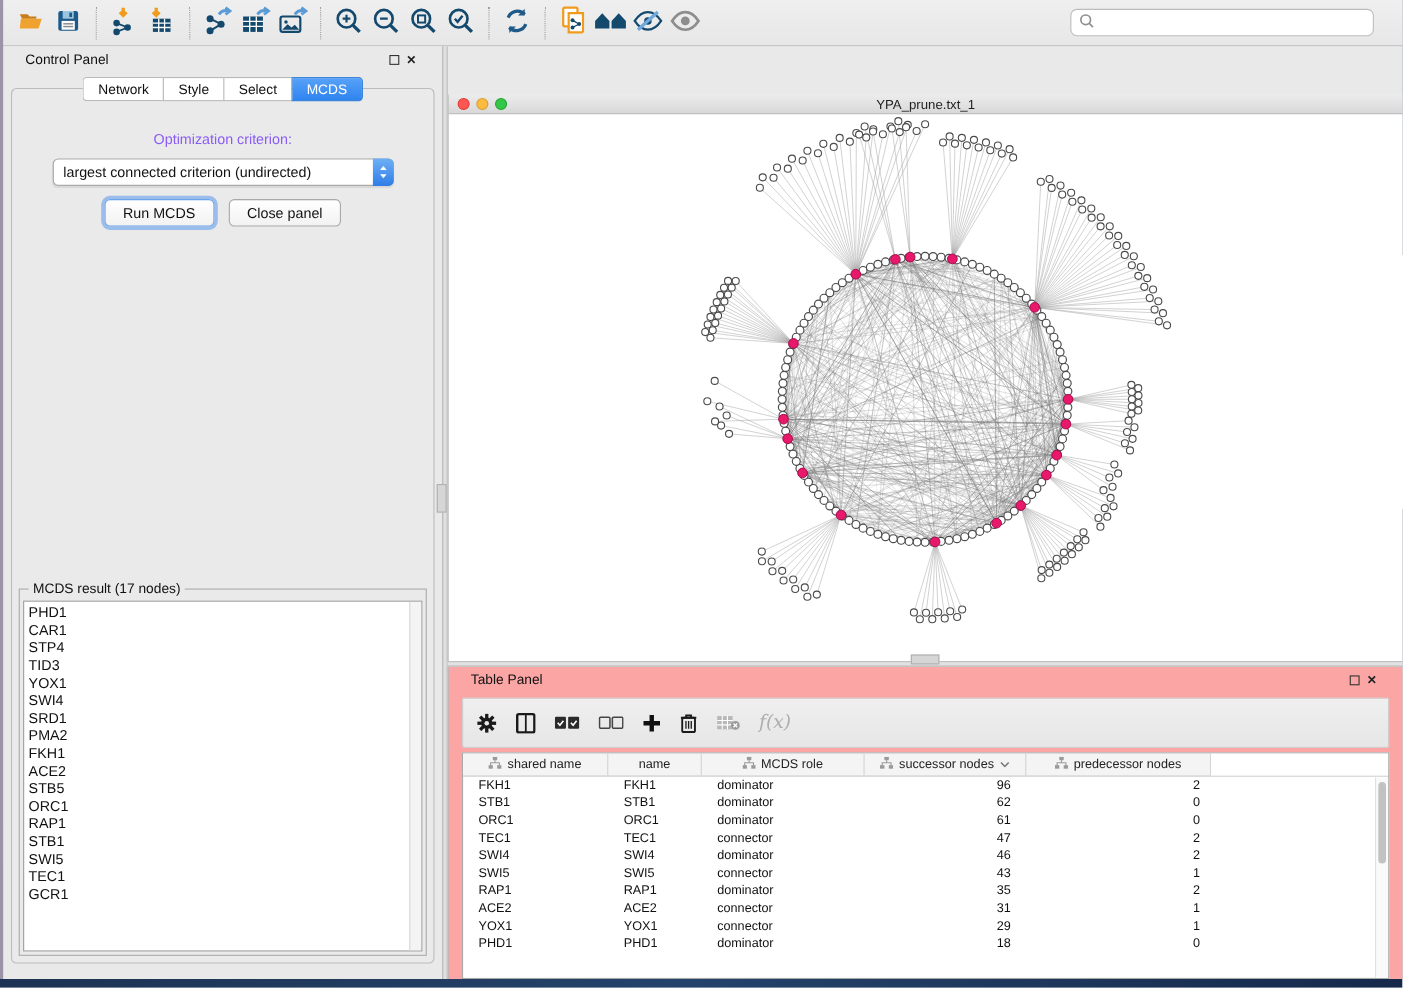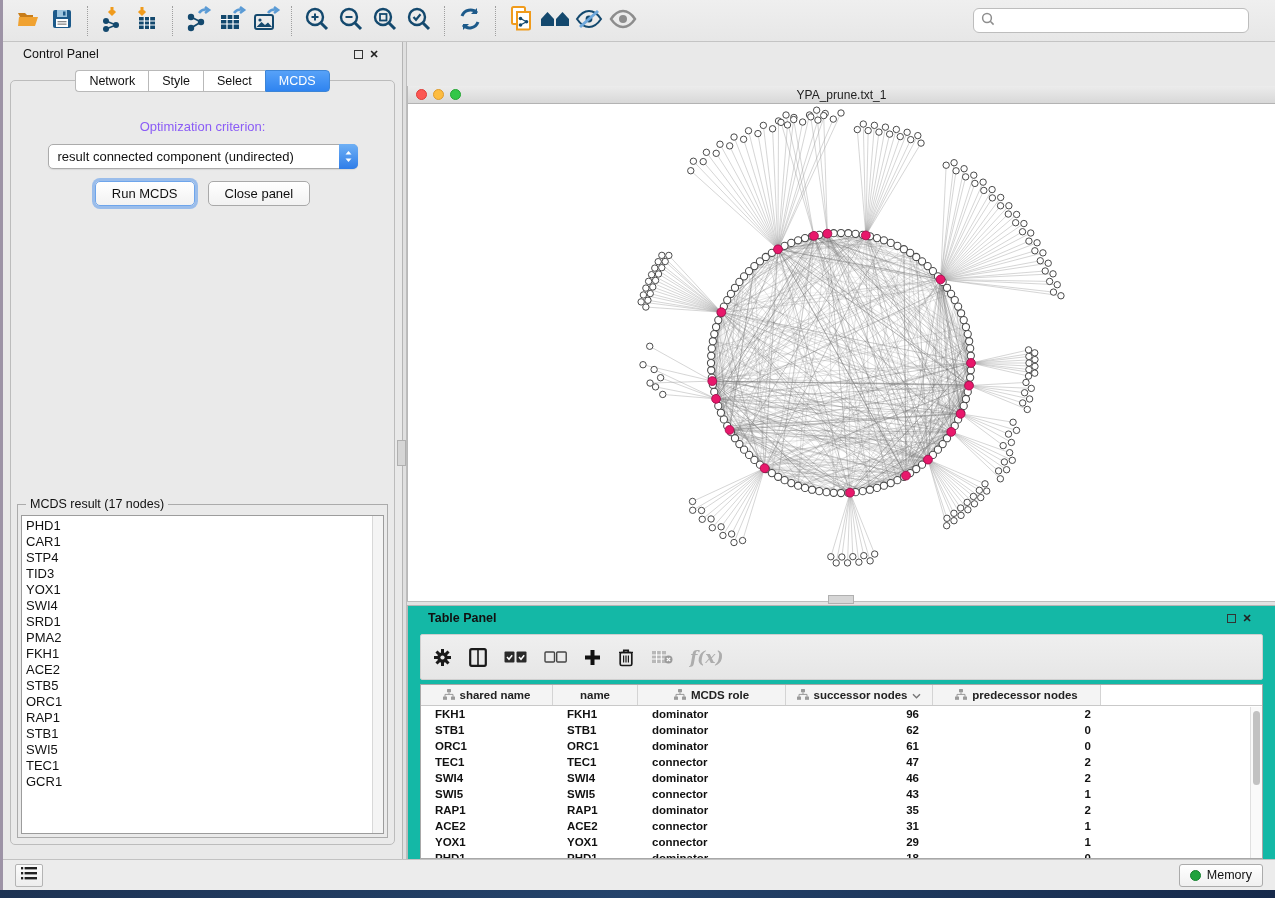--- a/index.html
+++ b/index.html
@@ -82,21 +82,21 @@
   .nettitle { position:absolute; left:0; right:0; text-align:center; font-size:12px; color:#222; }
   .canvas { flex:1; background:#fff; position:relative; }
   .canvas svg { width:100%; height:100%; display:block; }
   .hsplit { height:5px; background:#e3e3e3; border-top:1px solid #bdbdbd; border-bottom:1px solid #b5b5b5;
     position:relative; flex:none; cursor:row-resize; }
   .hsplit .hgrip { position:absolute; left:50%; top:-7px; width:26px; height:9px; margin-left:-13px;
     background:#d6d6d6; border:1px solid #b0b0b0; }
 
   
   .tpanel { flex:1; display:flex; flex-direction:column; min-height:0; border-left:1px solid #b9b9b9;
-    background:#14b8a6;font-weight:bold; }
+    background:#fca5a5; }
   .ttoolbar { margin:4px 12px 0 12px; height:46px; flex:none; border:1px solid #cfcfcf;
     border-radius:2px; background:linear-gradient(#efefef,#e6e6e6); display:flex; align-items:center;
     padding:0 12px; gap:17px; }
   .tbicon { display:flex; align-items:center; justify-content:center; cursor:pointer; }
   .tbicon.disabled { cursor:default; }
   .fx { font-family:"DejaVu Serif",serif; font-style:italic; font-size:17px; color:#adadad; }
   .tablewrap { margin:4px 12px 0 12px; flex:1; background:#fff; border:1px solid #a8a8a8;
     position:relative; overflow:hidden; min-height:0; }
   .thead { display:flex; height:21px; border-bottom:1px solid #c9c9c9; background:#f4f4f4; }
   .hcell { display:flex; align-items:center; justify-content:center; gap:5px; font-size:11.5px;
@@ -292,21 +292,21 @@
       </div>
       <div class="ctabs">
             <div class="ctab">Network</div>
             <div class="ctab">Style</div>
             <div class="ctab">Select</div>
             <div class="ctab active">MCDS</div>
           </div>
       <div class="cbody">
         <div class="crit-label">Optimization criterion:</div>
         <div class="combo">
-          <span class="val">result connected component (undirected)</span>
+          <span class="val">largest connected criterion (undirected)</span>
           <span class="step">
                 <svg width="9" height="15" viewBox="0 0 9 15">
                   <path d="M1.5 5.5L4.5 2l3 3.5z" fill="#fff"></path>
                   <path d="M1.5 9.5l3 3.5 3-3.5z" fill="#fff"></path>
                 </svg>
               </span>
         </div>
         <div class="btnrow">
           <button class="macbtn focused">Run MCDS</button>
           <button class="macbtn">Close panel</button>
@@ -1550,33 +1550,15 @@
                 </div>
               </div>
           <div class="vsb">
                 <div class="thumb"></div>
               </div>
         </div>
       </div>
     </div>
   </div>
 
-  <div class="statusbar">
-    <button class="listbtn">
-          <span><svg width="16" height="13" viewBox="0 0 16 13">
-              <g fill="#222">
-                <rect x="0" y="0" width="2.2" height="2.4"></rect>
-                <rect x="3.6" y="0" width="12.4" height="2.4"></rect>
-                <rect x="0" y="5" width="2.2" height="2.4"></rect>
-                <rect x="3.6" y="5" width="12.4" height="2.4"></rect>
-                <rect x="0" y="10" width="2.2" height="2.4"></rect>
-                <rect x="3.6" y="10" width="12.4" height="2.4"></rect>
-              </g>
-            </svg></span>
-        </button>
-    <button class="membbtn membtn">
-      <span class="memdot"></span>
-      <span>Memory</span>
-    </button>
-  </div>
 
 </div>
 </div>
 
 </body></html>

